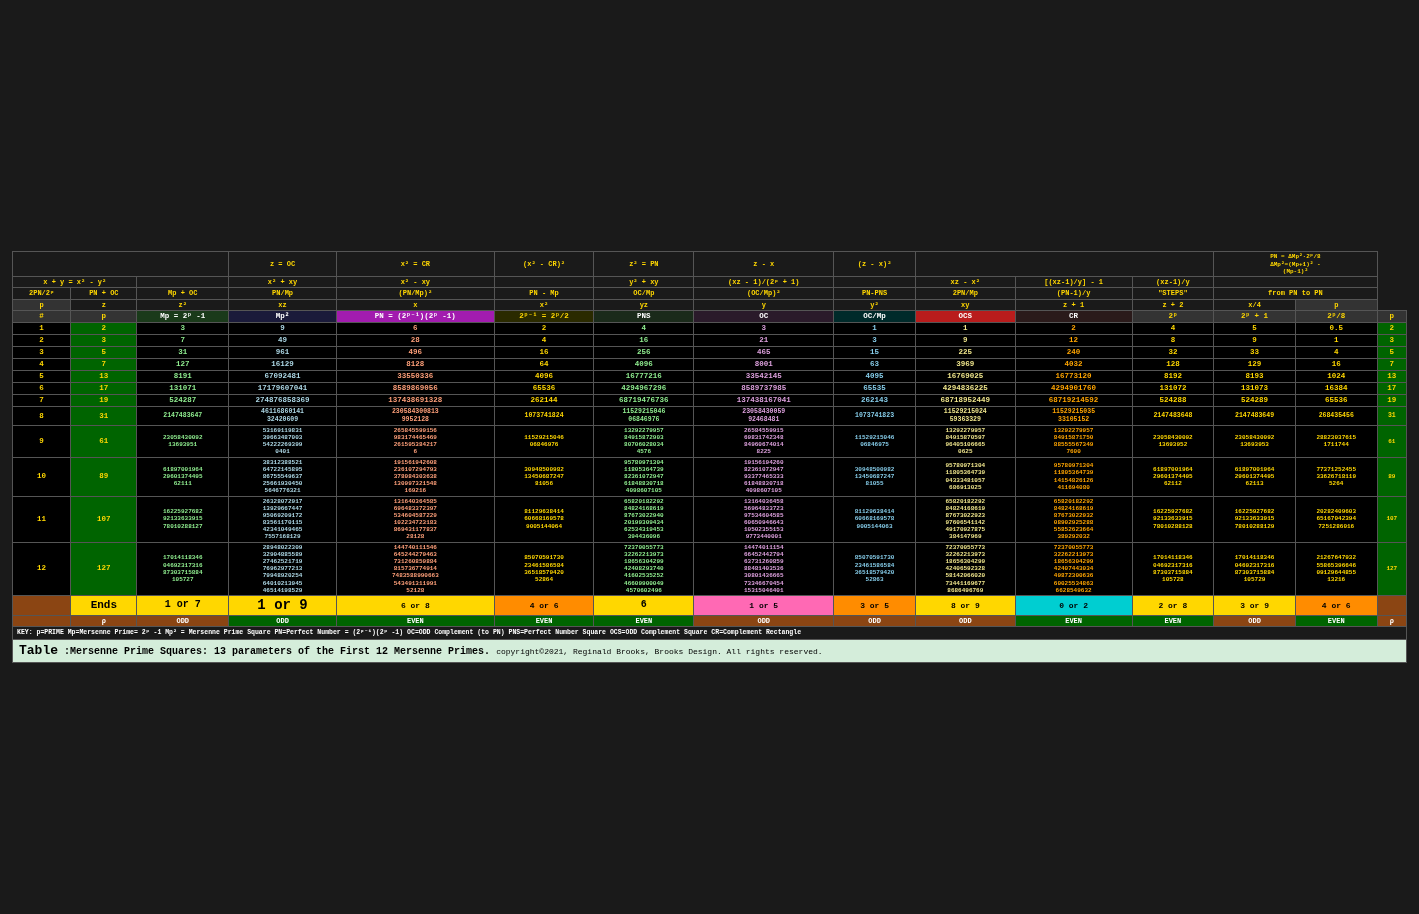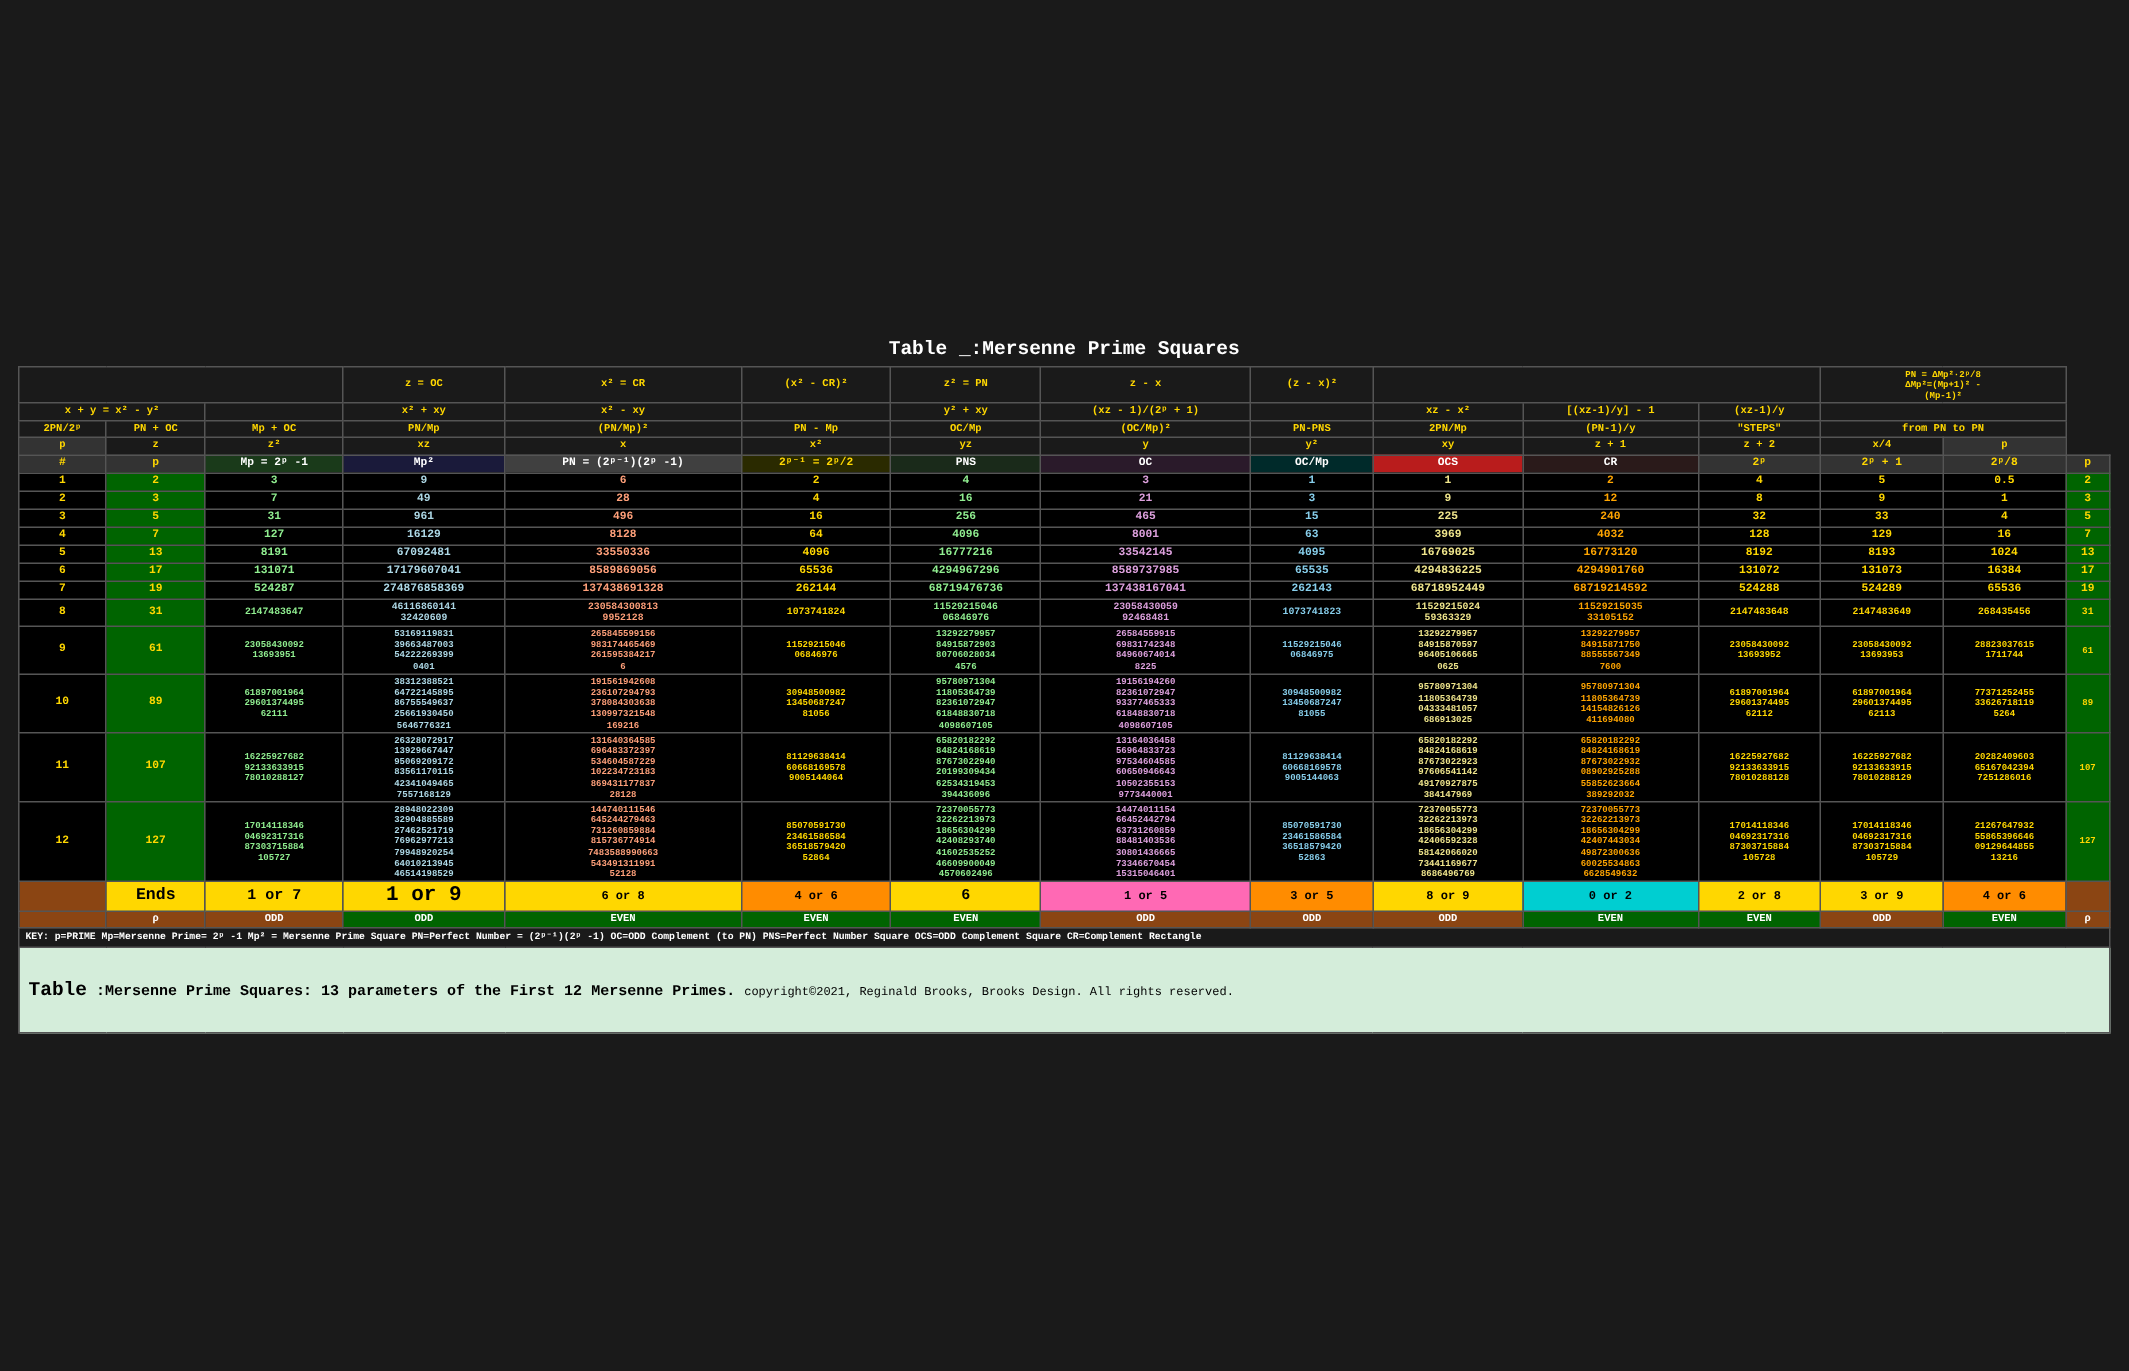--- a/index.html
+++ b/index.html
@@ -93,21 +93,20 @@
     .pb10 { background: #006400 !important; color: #fff !important; }
     .pb11 { background: #006400 !important; color: #fff !important; }
     .pb12 { background: #8B4513 !important; color: #fff !important; }
     .pb13 { background: #006400 !important; color: #fff !important; }
     .pb14 { background: #8B4513 !important; color: #fff !important; }
   </style>
 </head>
 <body>
 
 <div class="outer-container">
-  <div class="table-title">Table _:Mersenne Prime Squares</div>
   <table class="main-table">
 
     <tbody>
     <tr class="hdr-row">
       <td colspan="3"></td>
       <td style="color:#FFD700">z = OC</td>
       <td style="color:#FFD700">x² = CR</td>
       <td style="color:#FFD700">(x² - CR)²</td>
       <td style="color:#FFD700">z² = PN</td>
       <td style="color:#FFD700">z - x</td>
@@ -159,21 +158,21 @@
       <td style="color:#FFD700">z + 2</td>
       <td style="color:#FFD700">x/4</td>
       <td style="color:#FFD700; background:#333">p</td>
     </tr>
 
     <tr class="hash-hdr">
       <td style="background:#333; color:#FFD700">#</td>
       <td style="background:#333; color:#FFD700">p</td>
       <td style="background:#1a3a1a; color:#fff">Mp = 2ᵖ -1</td>
       <td style="background:#1a1a3a; color:#fff">Mp²</td>
-      <td style="background:#404040; color:#fff">PN = (2ᵖ⁻¹)(2ᵖ -1)</td>
+      <td style="background:#a21caf; color:#fff">PN = (2ᵖ⁻¹)(2ᵖ -1)</td>
       <td style="background:#2a2a00; color:#FFD700">2ᵖ⁻¹ = 2ᵖ/2</td>
       <td style="background:#1a2a1a; color:#fff">PNS</td>
       <td style="background:#2a1a2a; color:#fff">OC</td>
       <td style="background:#002a2a; color:#fff">OC/Mp</td>
       <td style="background:#b91c1c; color:#fff">OCS</td>
       <td style="background:#2a1a1a; color:#fff">CR</td>
       <td style="background:#333; color:#FFD700">2ᵖ</td>
       <td style="background:#333; color:#FFD700">2ᵖ + 1</td>
       <td style="background:#333; color:#FFD700">2ᵖ/8</td>
       <td style="background:#333; color:#FFD700">p</td>
@@ -420,21 +419,21 @@
       <td class="pb14" style="color:#fff; font-size:7px; font-weight:bold;">ρ</td>
     </tr>
 
     <tr>
       <td colspan="15" style="background:#1a1a1a; color:#fff; font-size:6.5px; text-align:left; padding:2px 4px;">
         <span>KEY:  p=PRIME      Mp=Mersenne Prime= 2ᵖ -1      Mp² = Mersenne Prime Square      PN=Perfect Number = (2ᵖ⁻¹)(2ᵖ -1)      OC=ODD Complement (to PN)      PNS=Perfect Number Square      OCS=ODD Complement Square      CR=Complement Rectangle</span>
       </td>
     </tr>
 
     <tr>
-      <td colspan="15" style="background:#d4edda; color:#000; font-size:10px; font-weight:bold; text-align:left; padding:20px 6px;">
+      <td colspan="15" style="background:#d4edda; color:#000; font-size:10px; font-weight:bold; text-align:left; padding:3px 6px;">
         <span style="font-size:13px; font-weight:bold;">Table</span>
         <span>:Mersenne Prime Squares: 13 parameters of the First 12 Mersenne Primes.</span>
         <span style="font-size:8px; font-weight:normal;">copyright©2021, Reginald Brooks, Brooks Design. All rights reserved.</span>
       </td>
     </tr>
     </tbody>
   </table>
 </div>
 
 </body></html>

